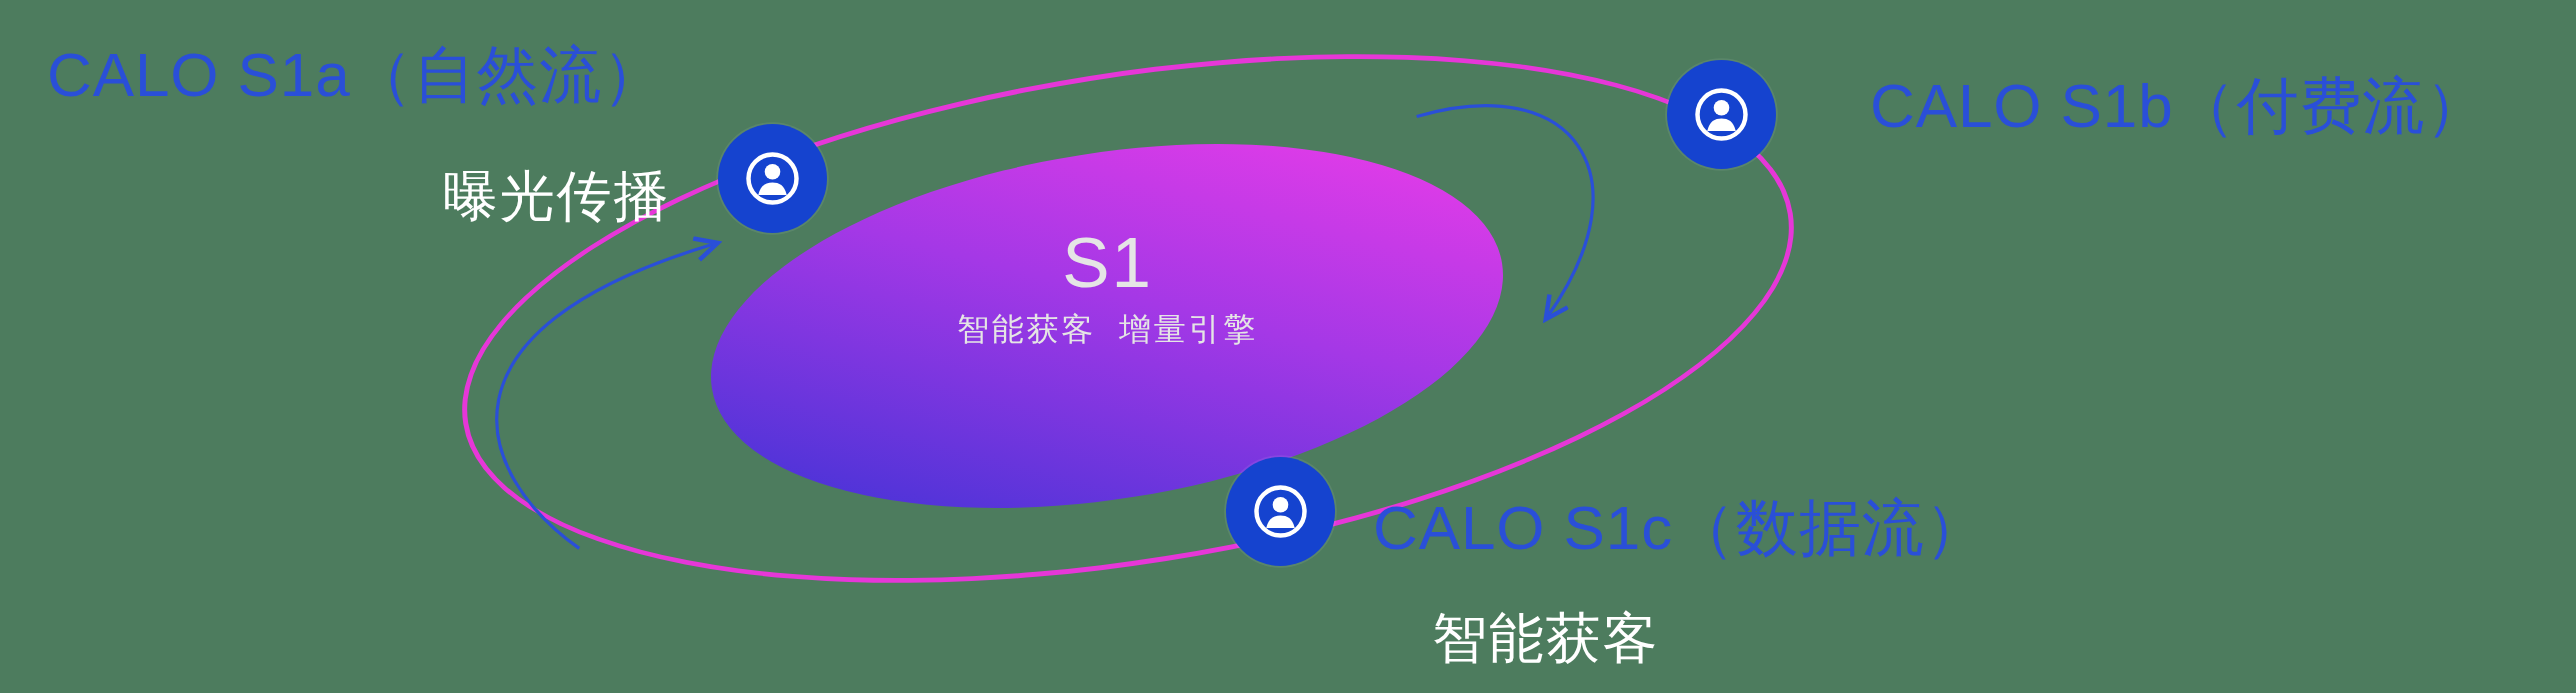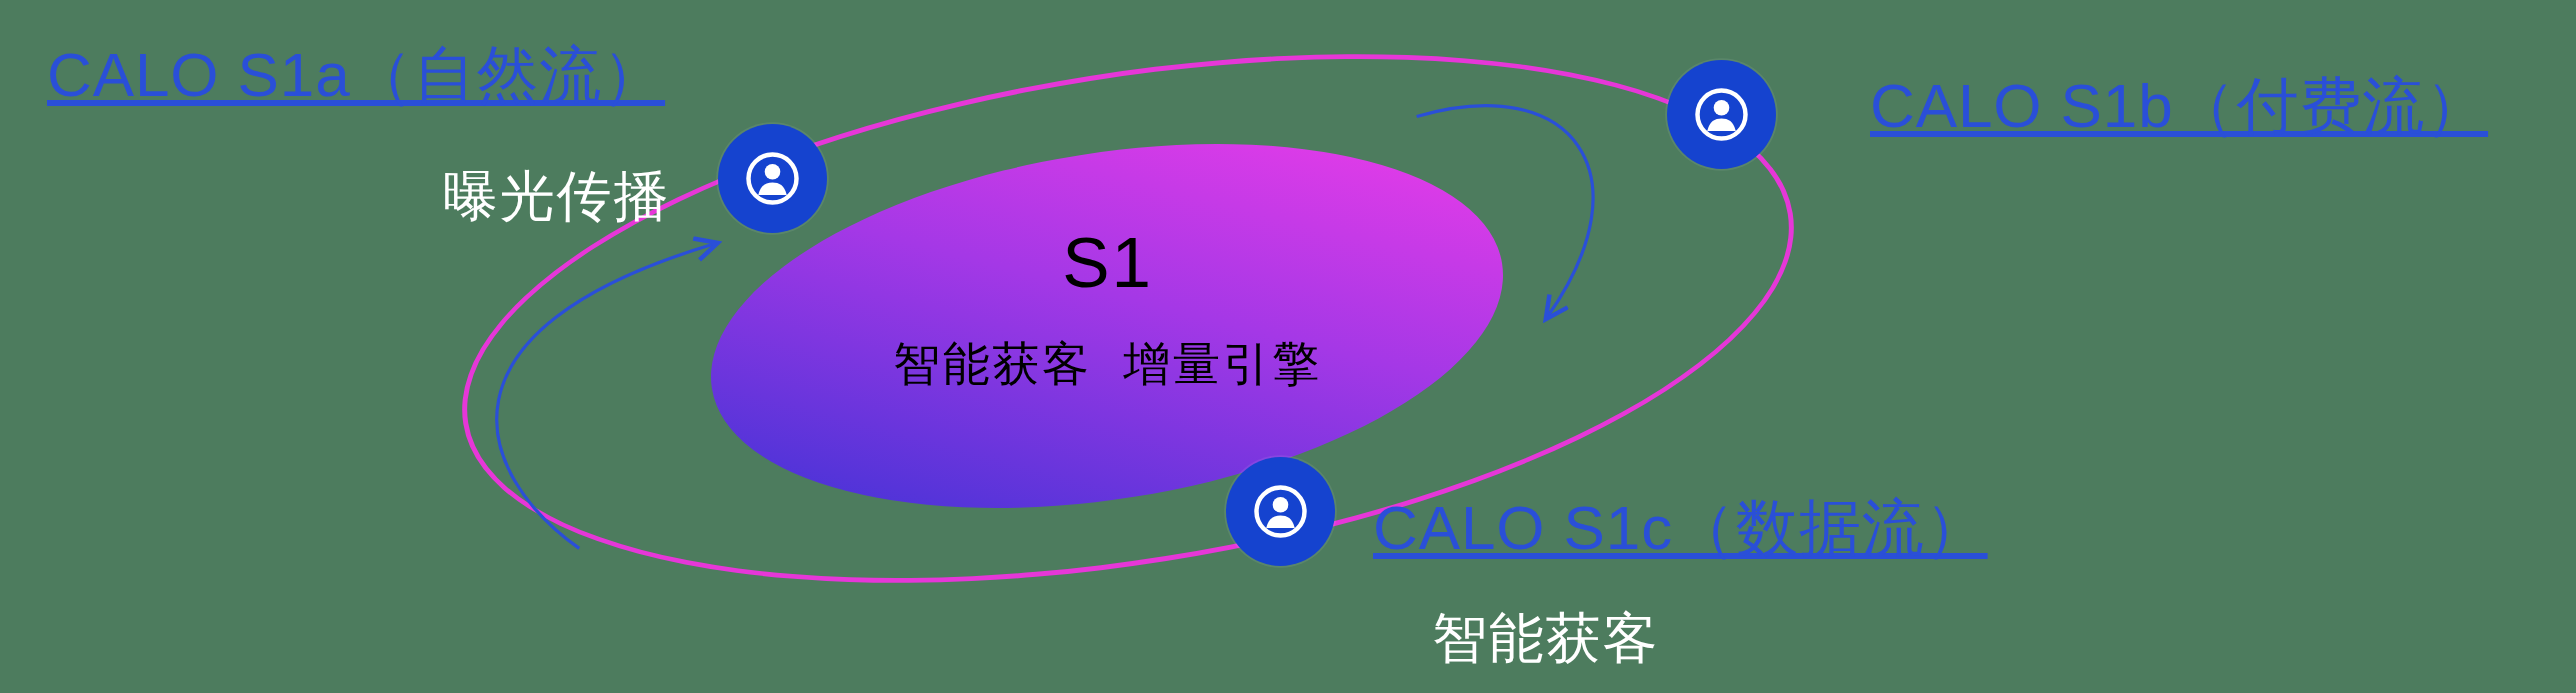--- a/index.html
+++ b/index.html
@@ -31,30 +31,30 @@
     border-radius:50%;
     transform:rotate(-9deg);
     background:linear-gradient(to top right, #4433d6 8%, #a438e6 55%, #e83ce8 92%);
   }
 
   .center-text {
     position:absolute;
     left:853px; top:222px;
     width:509px;
     text-align:center;
-    color:#000000;
+    color:#e5e5e5;
   }
   .center-title {
     font-size:71px;
     font-weight:500;
     letter-spacing:1.8px;
   }
   .center-sub {
-    font-size:47px;
-    margin-top:30px;
+    font-size:32px;
+    margin-top:5px;
     letter-spacing:2.7px;
     white-space:pre;
   }
 
   
   .node {
     position:absolute;
     width:109px; height:109px;
     border-radius:50%;
     background:#1543cf;
@@ -67,21 +67,20 @@
   .node svg { width:67px; height:67px; display:block; }
 
   
   .heading {
     position:absolute;
     font-size:62px;
     font-weight:500;
     color:#2a4fd8;
     white-space:nowrap;
     letter-spacing:0.9px;
-    text-decoration:underline;
   }
   .sublabel {
     position:absolute;
     font-size:55px;
     color:#ffffff;
     white-space:nowrap;
     letter-spacing:1.8px;
   }
   .heading-s1a { left:47px;   top:33px;  }
   .sub-s1a     { left:443px;  top:160px; }

